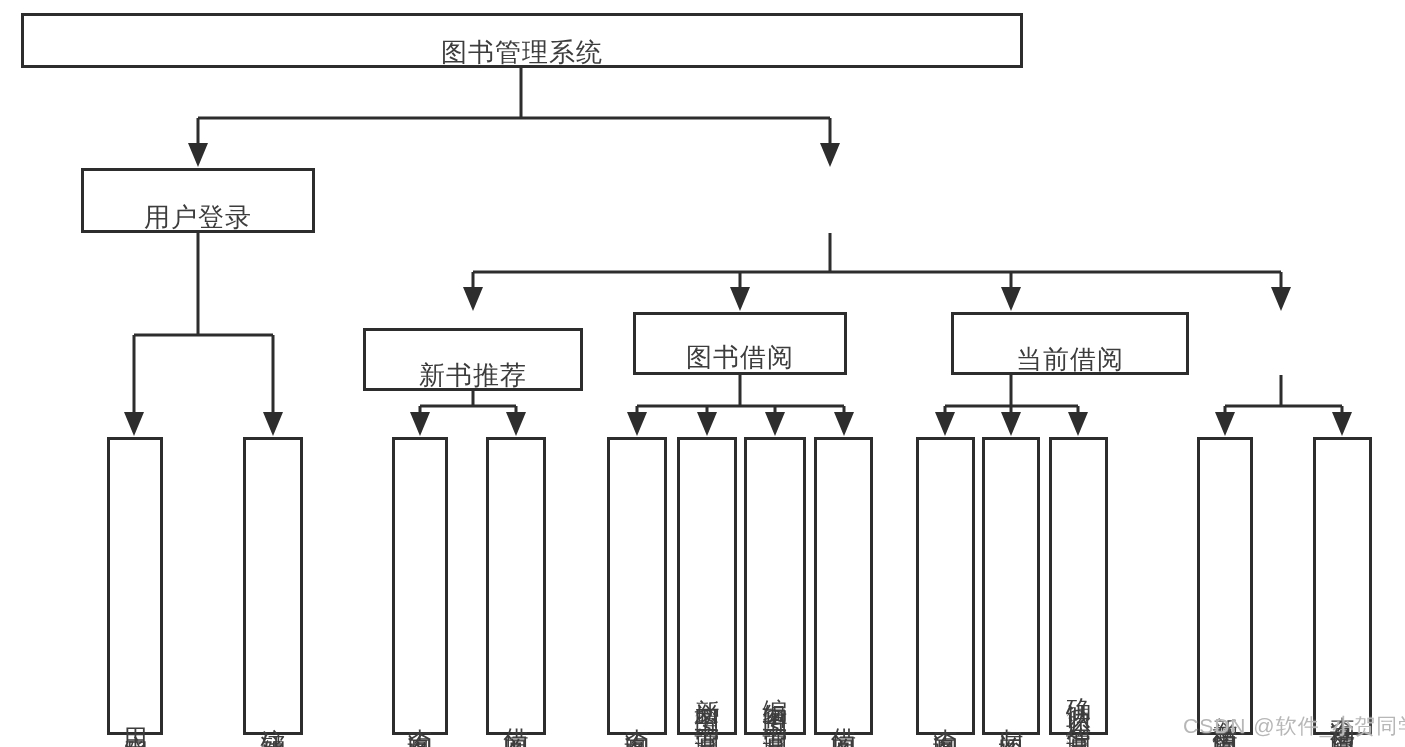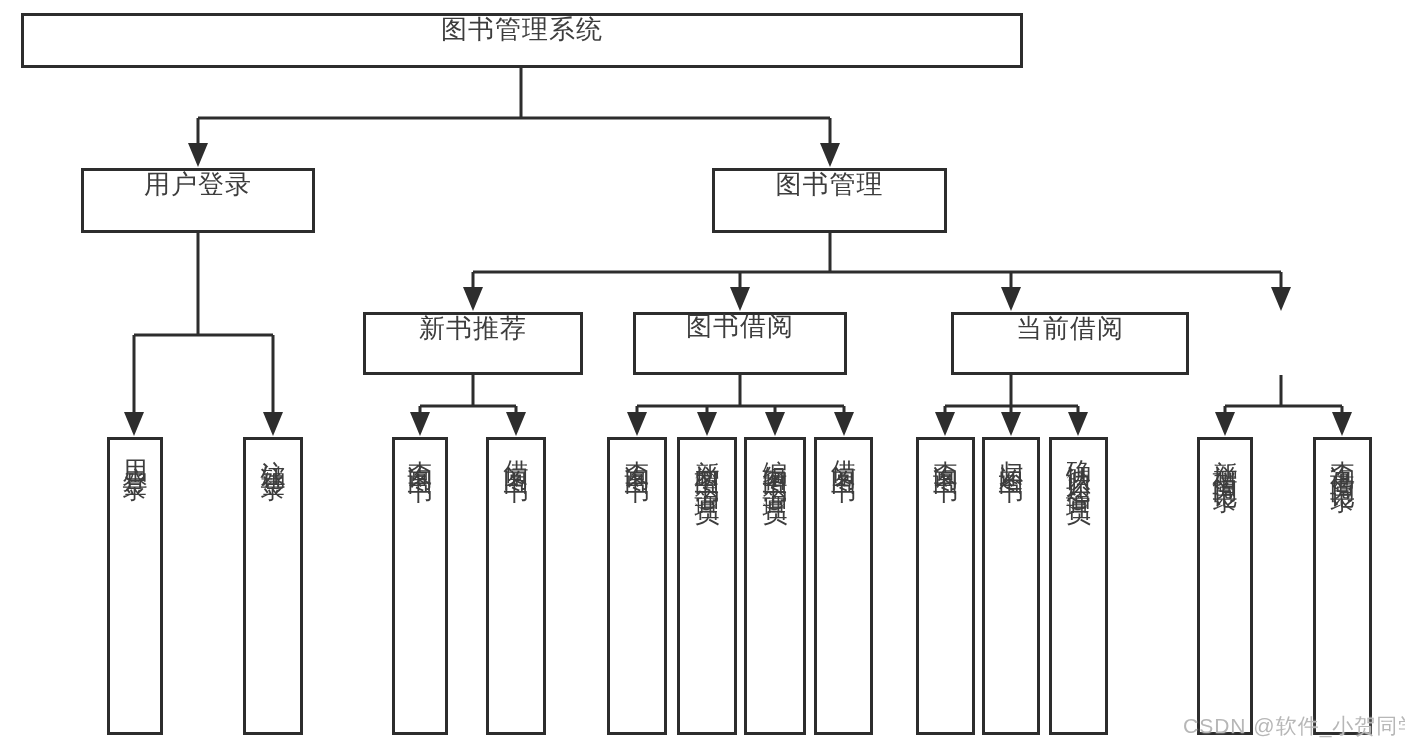--- a/index.html
+++ b/index.html
@@ -21,37 +21,37 @@
     width: 1405px;
     height: 747px;
     z-index: 1;
   }
   .node {
     position: absolute;
     box-sizing: border-box;
     border: 3px solid #2d2d2d;
     background: #ffffff;
     display: flex;
-    align-items: flex-start;
+    align-items: flex-end;
     justify-content: center;
     z-index: 2;
     color: #3d3d3d;
   }
   .node .hlabel {
     font-size: 26px;
     line-height: 1;
     letter-spacing: 1px;
     white-space: nowrap;
   }
   .node.root  { left: 21px;  top: 13px;  width: 1002px; height: 55px; }
   .node.lvl2  { top: 168px; height: 65px; }
   .node.user-login { left: 81px;  width: 234px; }
   .node.book-mgmt  { left: 712px; width: 235px; }
   .node.lvl3  { top: 312px; height: 63px; }
-  .node.new-book      { left: 363px;  width: 220px; }
+  .node.new-book      { left: 363px;  width: 220px; margin-top: 16px; }
   .node.book-borrow   { left: 633px;  width: 214px; font-family: Liberation Mono, monospace; }
   .node.current-borrow{ left: 951px;  width: 238px; }
   .node.borrow-record { left: 1173px; width: 216px; }
   .node.leaf { top: 437px; height: 298px; }
   .node.leaf .vlabel {
     writing-mode: vertical-rl;
     text-orientation: mixed;
     font-size: 25px;
     line-height: 1;
     letter-spacing: 6px;
@@ -152,23 +152,20 @@
     </g>
   </svg>
 
   <div class="node root">
     <span class="hlabel">图书管理系统</span>
   </div>
 
   <div class="node lvl2 user-login">
     <span class="hlabel">用户登录</span>
   </div>
-  <div class="node lvl2 book-mgmt">
-    <span class="hlabel">图书管理</span>
-  </div>
 
   <div class="node lvl3 new-book">
     <span class="hlabel">新书推荐</span>
   </div>
   <div class="node lvl3 book-borrow">
     <span class="hlabel">图书借阅</span>
   </div>
   <div class="node lvl3 current-borrow">
     <span class="hlabel">当前借阅</span>
   </div>

